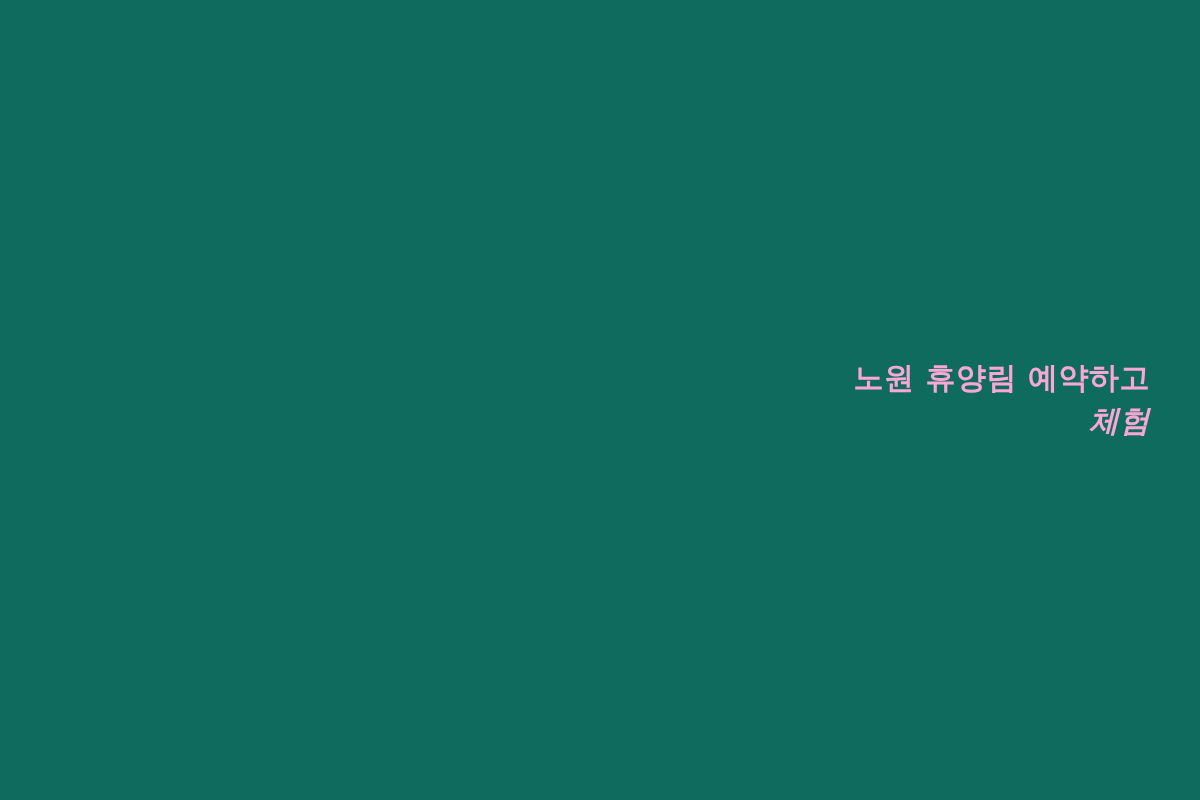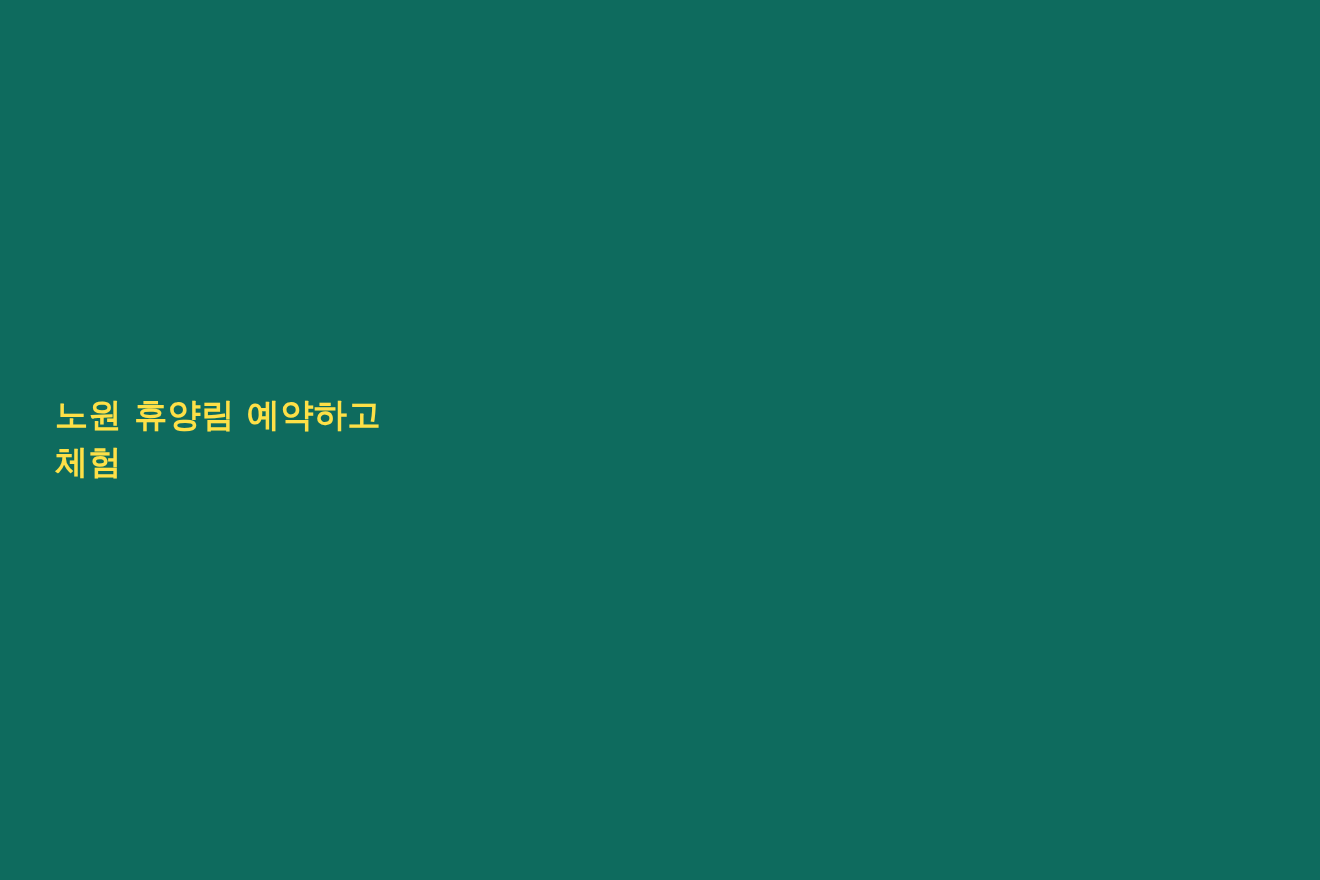--- a/index.html
+++ b/index.html
@@ -41,25 +41,26 @@
     text-rendering: optimizeLegibility;
   }
 
   .headline .line {
     display: block;
     white-space: nowrap;
   }
 
   .headline .line-3 {
     white-space: nowrap;
+    font-style: italic;
   }
 </style>
 </head>
 <body>
 
 <div class="banner" style="background-color: rgb(14, 107, 94);">
 
-  <h1 class="headline" style="color: #fde047; text-align: left; font-size: 30px;">
+  <h1 class="headline" style="color: #f9a8d4; text-align: right; font-size: 30px;">
     <span class="line line-1">노원 휴양림 예약하고</span>
     <span class="line line-3">체험</span>
   </h1>
 
 </div>
 
 </body></html>

